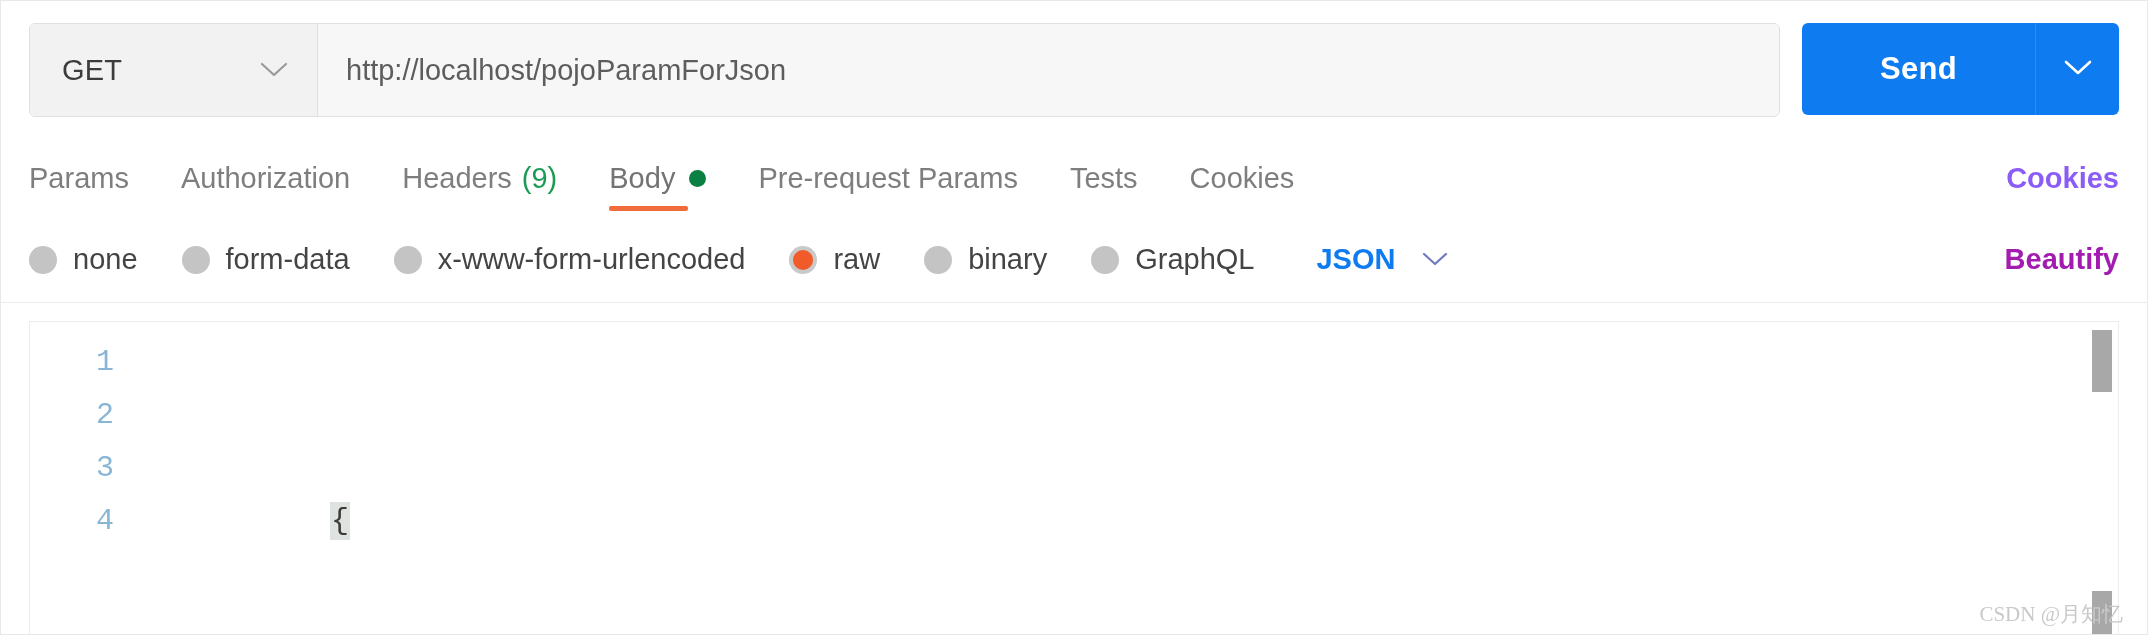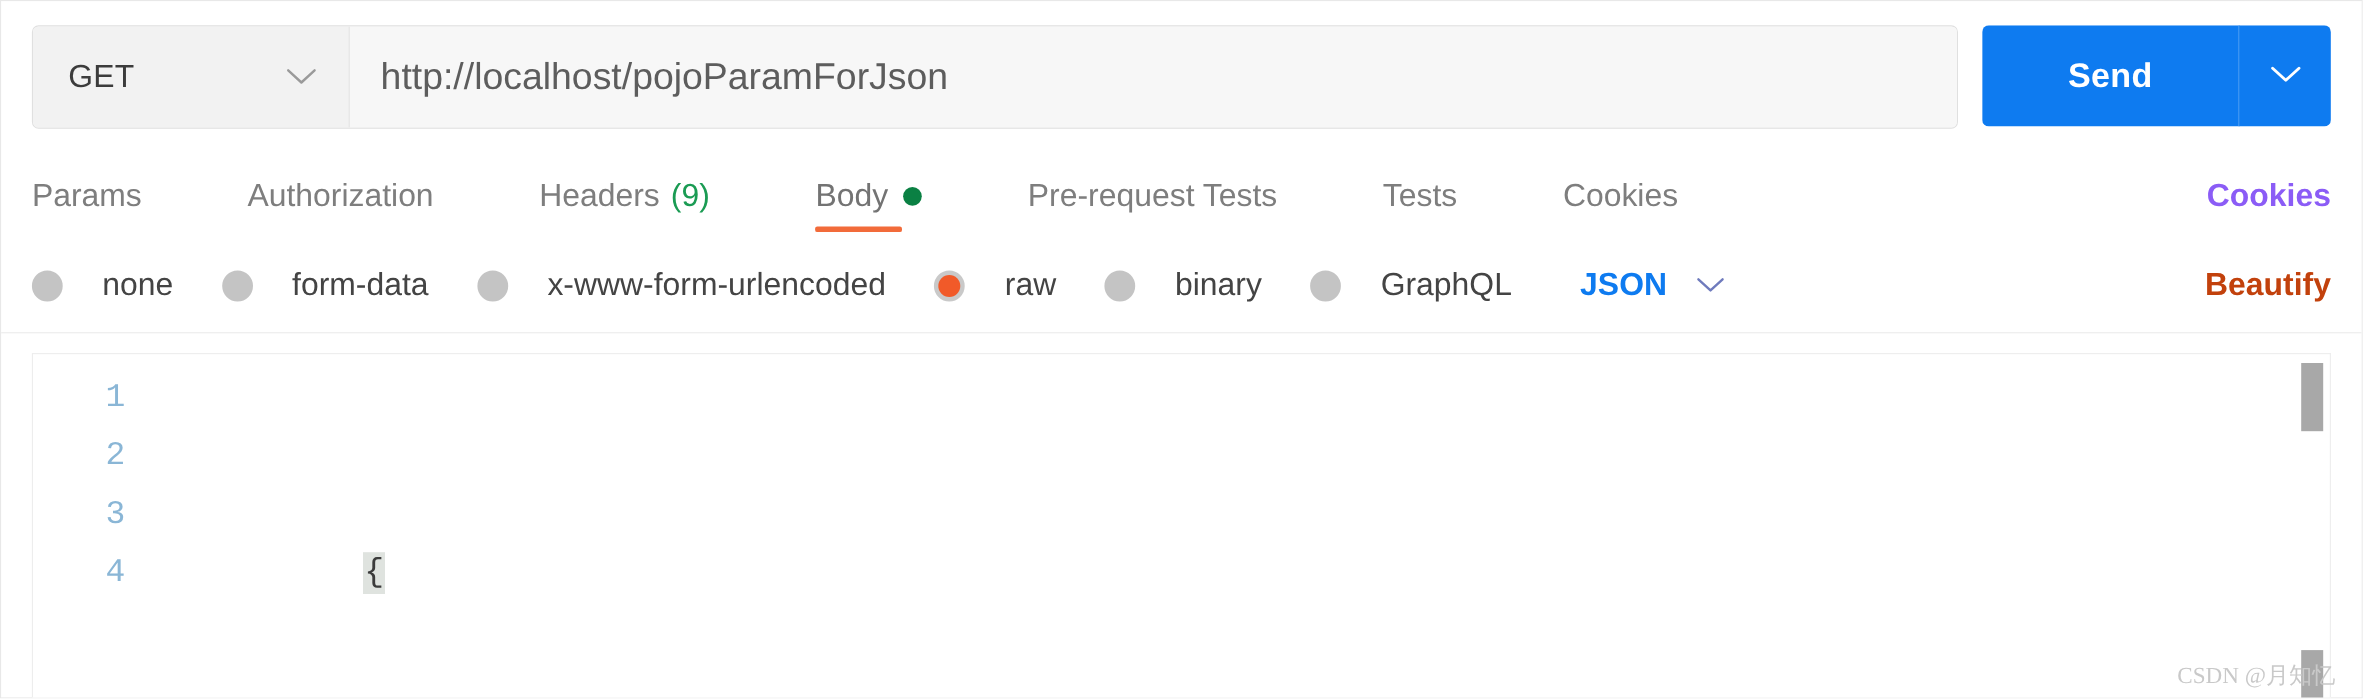--- a/index.html
+++ b/index.html
@@ -66,21 +66,21 @@
     align-items: center;
     background: #f7f7f7;
     padding: 0 26px;
   }
   .url-input {
     width: 100%;
     border: none;
     outline: none;
     background: transparent;
     font-family: "Liberation Sans", sans-serif;
-    font-size: 34px;
+    font-size: 29px;
     color: #5d5d5d;
   }
   .send-group {
     display: flex;
     margin-left: 22px;
     height: 92px;
     border-radius: 6px;
     overflow: hidden;
   }
   .send-btn {
@@ -106,21 +106,20 @@
   }
 
   
   .tabs-row {
     display: flex;
     align-items: center;
     padding: 0 28px;
     margin-top: 22px;
     height: 78px;
     box-sizing: border-box;
-    gap: 44px;
   }
   .tab {
     position: relative;
     display: flex;
     align-items: center;
     height: 78px;
     margin-right: 52px;
     font-size: 29px;
     color: #7e7e7e;
     cursor: pointer;
@@ -190,37 +189,36 @@
   .radio-item.selected .radio-mark::after {
     content: "";
     width: 20px;
     height: 20px;
     border-radius: 50%;
     background: #f15a29;
   }
   .radio-label {
     font-size: 29px;
     color: #444444;
-    margin-left: 20px;
   }
   .format-select {
     display: flex;
     align-items: center;
     margin-left: 18px;
     cursor: pointer;
   }
   .format-label {
     font-size: 29px;
     color: #0e7bf0;
     font-weight: bold;
     margin-right: 26px;
   }
   .beautify-link {
     font-size: 29px;
-    color: #c2410c;
+    color: #a21caf;
     font-weight: bold;
     cursor: pointer;
     white-space: nowrap;
   }
   .radio-spacer { flex: 1 1 auto; }
 
   
   .editor-wrap {
     position: relative;
     margin: 18px 28px 0 28px;
@@ -339,21 +337,21 @@
     </div>
     <div class="tab">
       <span>Headers</span>
       <span class="tab-count">(9)</span>
     </div>
     <div class="tab active">
       <span>Body</span>
       <span class="tab-dot"></span>
     </div>
     <div class="tab">
-      <span>Pre-request Tests</span>
+      <span>Pre-request Params</span>
     </div>
     <div class="tab">
       <span>Tests</span>
     </div>
     <div class="tab">
       <span>Cookies</span>
     </div>
     <div class="tabs-spacer"></div>
     <div class="cookies-link">Cookies</div>
   </div>

